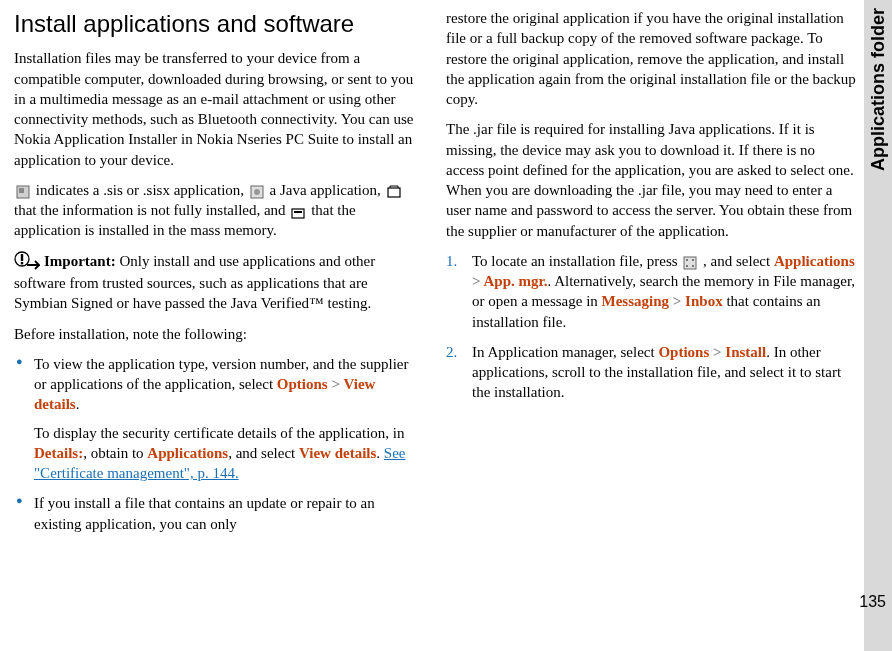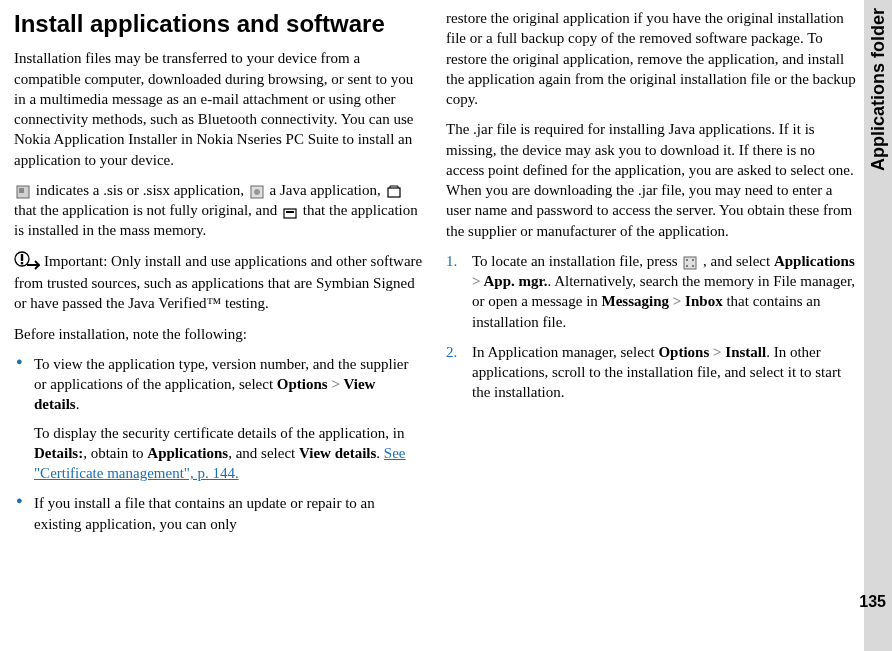--- a/index.html
+++ b/index.html
@@ -1,40 +1,40 @@
 <!DOCTYPE html>
 <html><head>
 <meta charset="utf-8">
 <style>
 *{box-sizing:border-box;margin:0;padding:0}
 body{width:892px;height:651px;font-family:Georgia,serif;color:#000;position:relative;background:#fff;overflow:hidden}
 .page{display:flex;padding:8px 0 8px 14px;height:100%}
 .col{width:410px;font-size:15px;line-height:1.35}
 .col+.col{margin-left:22px}
-h1{font-size:24px;font-weight:bold;margin-bottom:8px;font-family:Arial,sans-serif}
+h1{font-size:24px;font-weight:normal;margin-bottom:8px;font-family:Arial,sans-serif}
 p{margin-bottom:10px}
 .icon{display:inline-block;width:14px;height:14px;vertical-align:middle;margin:0 2px}
 .icon svg{width:100%;height:100%}
 .imp-icon{display:inline-block;width:26px;height:22px;vertical-align:middle;margin-right:4px}
 .imp-icon svg{width:100%;height:100%}
-.bold{font-weight:normal}
+.bold{font-weight:bold}
 .bullets{list-style:none;margin-left:0}
 .bullets>li{position:relative;padding-left:20px;margin-bottom:10px}
 .bullets>li:before{content:"●";color:#1a6fb5;position:absolute;left:2px;top:0;font-size:11px}
 .bullets li p{margin-bottom:8px}
-.uiword{color:#000000;font-weight:bold}
+.uiword{color:#c2410c;font-weight:bold}
 .chev{color:#8c8c8c;font-weight:bold}
 .link{color:#1a6fb5;text-decoration:underline}
 .numlist{list-style:none;counter-reset:n}
 .numlist>li{position:relative;padding-left:26px;margin-bottom:10px;counter-increment:n}
 .numlist>li:before{content:counter(n)".";color:#1a6fb5;position:absolute;left:0;top:0;font-weight:normal}
 .numlist li p{margin-bottom:8px}
 .sidetab{position:absolute;right:0;top:0;width:28px;height:100%;background:#d9d9d9}
 .sidetab span{position:absolute;right:3px;top:8px;writing-mode:vertical-rl;transform:rotate(180deg);font-family:Arial,sans-serif;font-weight:bold;font-size:18px;white-space:nowrap}
-.pagenum{position:absolute;right:6px;bottom:40px;font-family:Arial,sans-serif;font-weight:bold;font-size:16px}
+.pagenum{position:absolute;right:6px;bottom:40px;font-family:Arial,sans-serif;font-weight:normal;font-size:16px}
 </style>
 </head>
 <body>
 
 <div class="sidetab">
     <span>Applications folder</span>
   </div>
 <div class="pagenum">135</div>
 
 <div class="page">
@@ -48,21 +48,21 @@
             <rect x="1" y="1" width="12" height="12" fill="#d0d0d0" stroke="#666"></rect>
             <rect x="3" y="3" width="5" height="5" fill="#888"></rect>
           </svg></span><span> indicates a .sis or .sisx application, </span>
 <span class="icon"><svg viewBox="0 0 14 14">
             <rect x="1" y="1" width="12" height="12" fill="#e0e0e0" stroke="#666"></rect>
             <circle cx="7" cy="7" r="3" fill="#999"></circle>
           </svg></span><span> a Java application, </span>
 <span class="icon"><svg viewBox="0 0 14 14">
             <rect x="1" y="3" width="12" height="9" fill="none" stroke="#000" stroke-width="1.2"></rect>
             <path d="M3 3 L3 1 L11 1 L11 3" fill="none" stroke="#000"></path>
-          </svg></span><span> that the application is not fully original, and </span>
+          </svg></span><span> that the information is not fully installed, and </span>
 <span class="icon"><svg viewBox="0 0 14 14">
             <rect x="1" y="3" width="12" height="9" fill="none" stroke="#000" stroke-width="1.2"></rect>
             <rect x="3" y="5" width="8" height="2" fill="#000"></rect>
           </svg></span><span> that the application is installed in the mass memory.</span>
 </p>
 
 <p>
 <span class="imp-icon"><svg viewBox="0 0 26 22">
             <circle cx="8" cy="8" r="7" fill="none" stroke="#000" stroke-width="1.3"></circle>
             <rect x="6.8" y="3" width="2.4" height="7" fill="#000"></rect>

